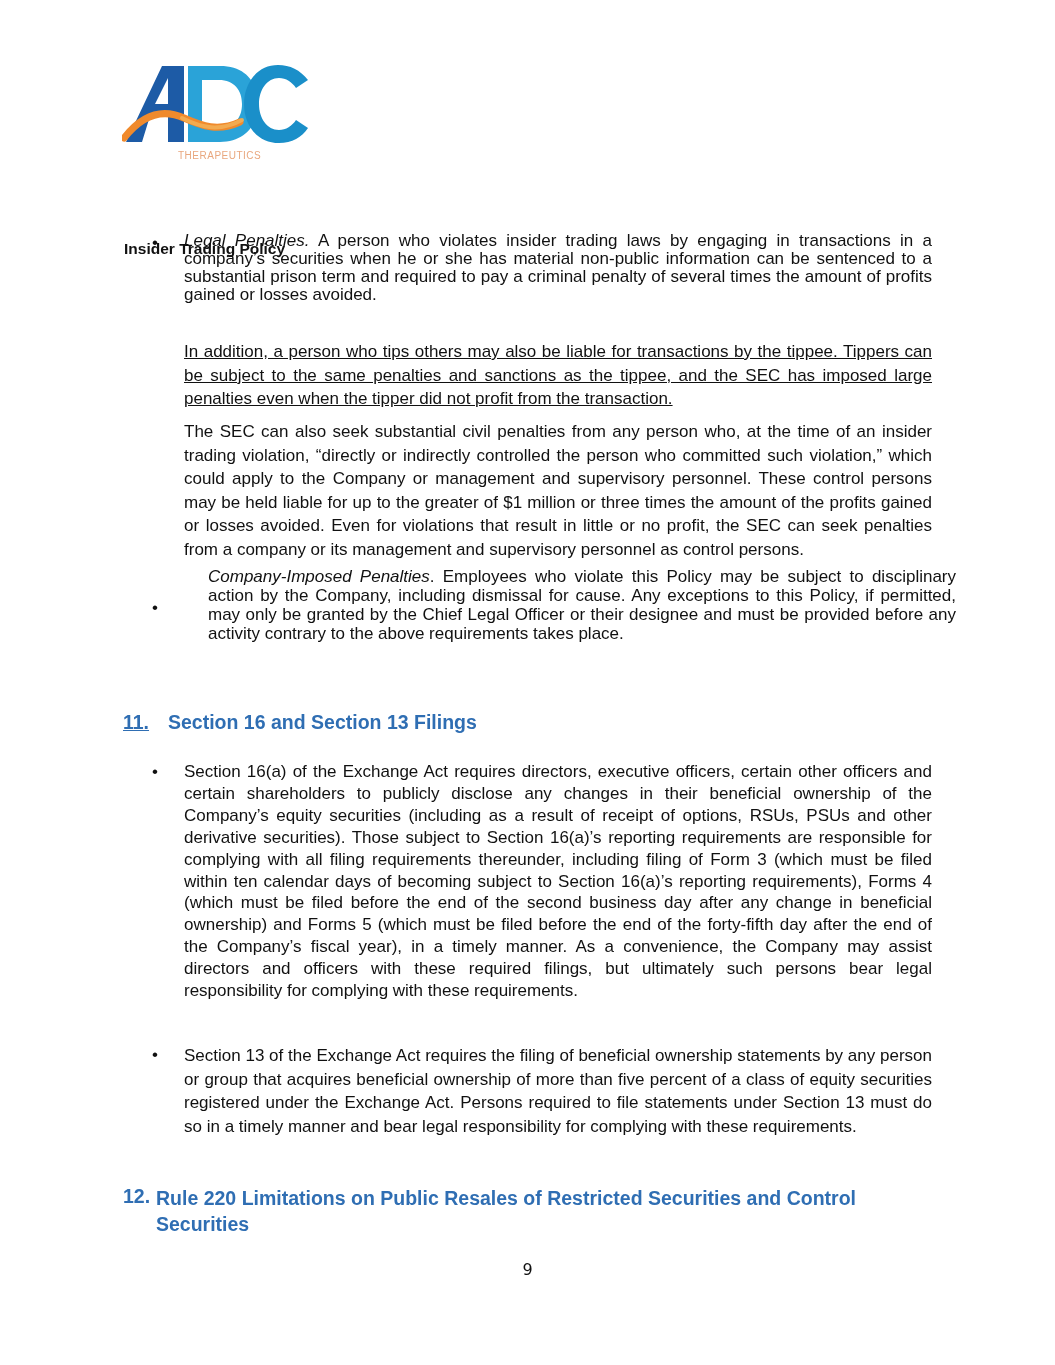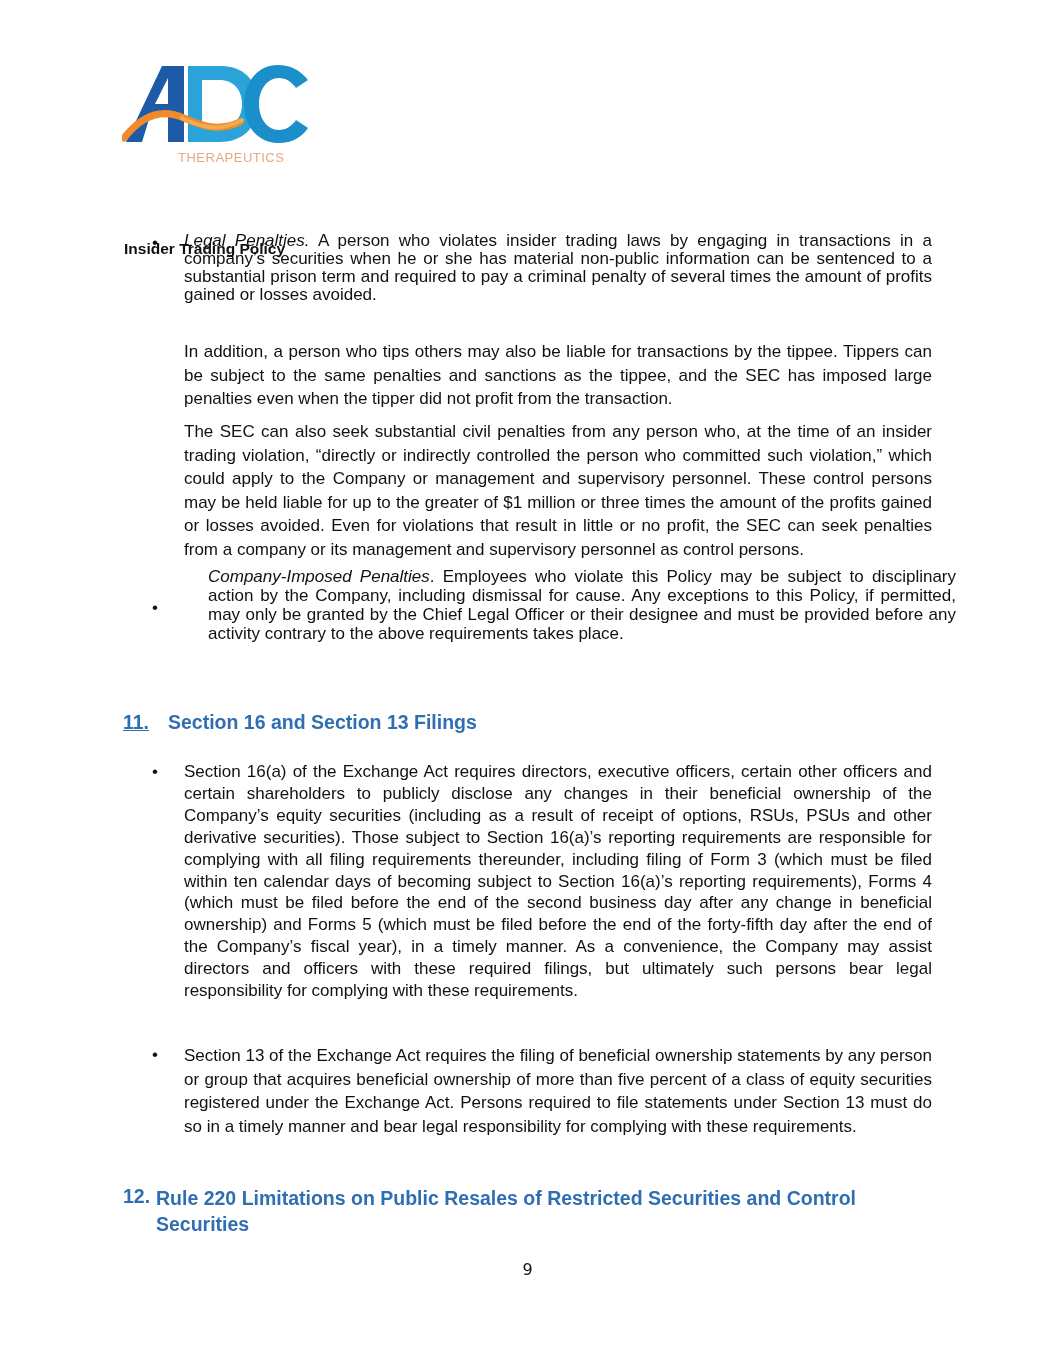--- a/index.html
+++ b/index.html
@@ -27,30 +27,30 @@
     <polygon points="4,82 40,6 62,6 62,82 46,82 46,56 28,56 20,82" fill="#1d5ba6"></polygon>
     <polygon points="33,44 46,44 46,18" fill="#ffffff"></polygon>
 
     <path d="M66,6 L98,6 C125,6 136,24 136,44 C136,66 122,82 98,82 L66,82 Z M80,20 L80,68 L97,68 C112,68 120,58 120,44 C120,30 112,20 97,20 Z" fill="#2aa3d8"></path>
 
     <path d="M186,20 C178,10 168,5 156,5 C136,5 122,22 122,44 C122,66 136,83 157,83 C170,83 180,77 186,68 L174,60 C170,66 164,70 157,70 C145,70 137,58 137,44 C137,30 145,18 157,18 C164,18 170,22 174,28 Z" fill="#1a8fc9"></path>
 
     <path d="M2,78 C20,55 40,48 62,58 C80,66 96,72 118,62" stroke="#f08a2c" stroke-width="7" fill="none" stroke-linecap="round"></path>
     <path d="M60,58 C80,68 98,72 120,60" stroke="#f4b35a" stroke-width="4" fill="none" stroke-linecap="round" opacity="0.8"></path>
   </svg>
-  <div style="position:absolute; left:56px; top:90px; font-size:13px; letter-spacing:0.5px; color:#e9a77e; font-family:'Liberation Sans',sans-serif;">THERAPEUTICS</div>
+  <div style="position:absolute; left:56px; top:90px; font-size:10px; letter-spacing:0.5px; color:#e9a77e; font-family:'Liberation Sans',sans-serif;">THERAPEUTICS</div>
 </div>
 
 <div class="doc-title">Insider Trading Policy</div>
 
 <span class="bullet" style="top:232px;">•</span>
 <div class="block" style="top:232px;">
   <i>Legal Penalties.</i><span> A person who violates insider trading laws by engaging in transactions in a company’s securities when he or she has material non-public information can be sentenced to a substantial prison term and required to pay a criminal penalty of several times the amount of profits gained or losses avoided.</span>
 </div>
-<div class="block" style="top:340px; line-height:23.5px;">In addition, a person who tips others may also be liable for transactions by the tippee. Tippers can be subject to the same penalties and sanctions as the tippee, and the SEC has imposed large penalties even when the tipper did not profit from the transaction.</div>
+<div class="block" style="top:340px; line-height:23.5px;text-decoration:underline;">In addition, a person who tips others may also be liable for transactions by the tippee. Tippers can be subject to the same penalties and sanctions as the tippee, and the SEC has imposed large penalties even when the tipper did not profit from the transaction.</div>
 <div class="block" style="top:420px; line-height:23.5px;">The SEC can also seek substantial civil penalties from any person who, at the time of an insider trading violation, “directly or indirectly controlled the person who committed such violation,” which could apply to the Company or management and supervisory personnel. These control persons may be held liable for up to the greater of $1 million or three times the amount of the profits gained or losses avoided. Even for violations that result in little or no profit, the SEC can seek penalties from a company or its management and supervisory personnel as control persons.</div>
 
 <span class="bullet" style="top:597px;">•</span>
 <div class="block" style="top:567px; line-height:19px;margin-left:24px;">
   <i>Company-Imposed Penalties</i><span>. Employees who violate this Policy may be subject to disciplinary action by the Company, including dismissal for cause. Any exceptions to this Policy, if permitted, may only be granted by the Chief Legal Officer or their designee and must be provided before any activity contrary to the above requirements takes place.</span>
 </div>
 
 <div class="sec-num" style="left:123px; top:711px;text-decoration:underline;">11.</div>
 <div class="sec-title" style="left:168px; top:711px;">Section 16 and Section 13 Filings</div>
 

